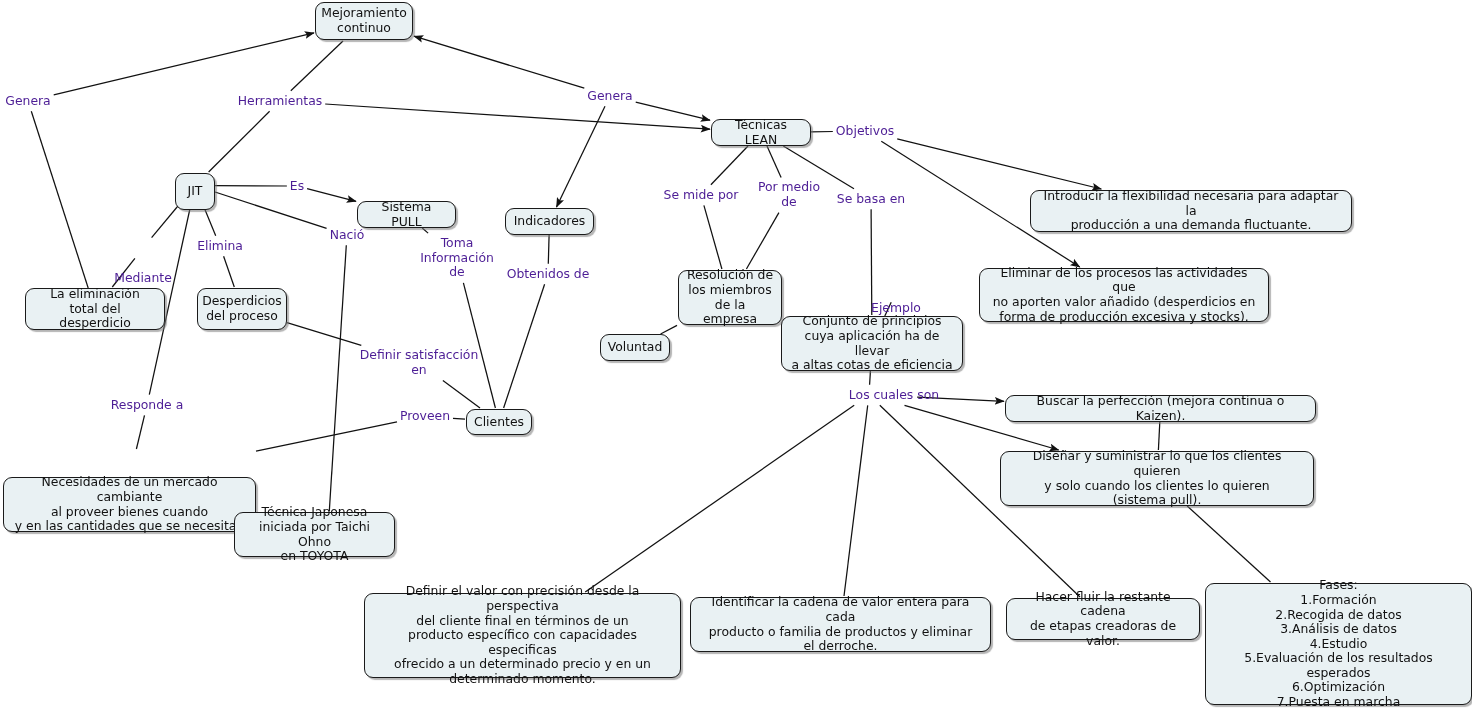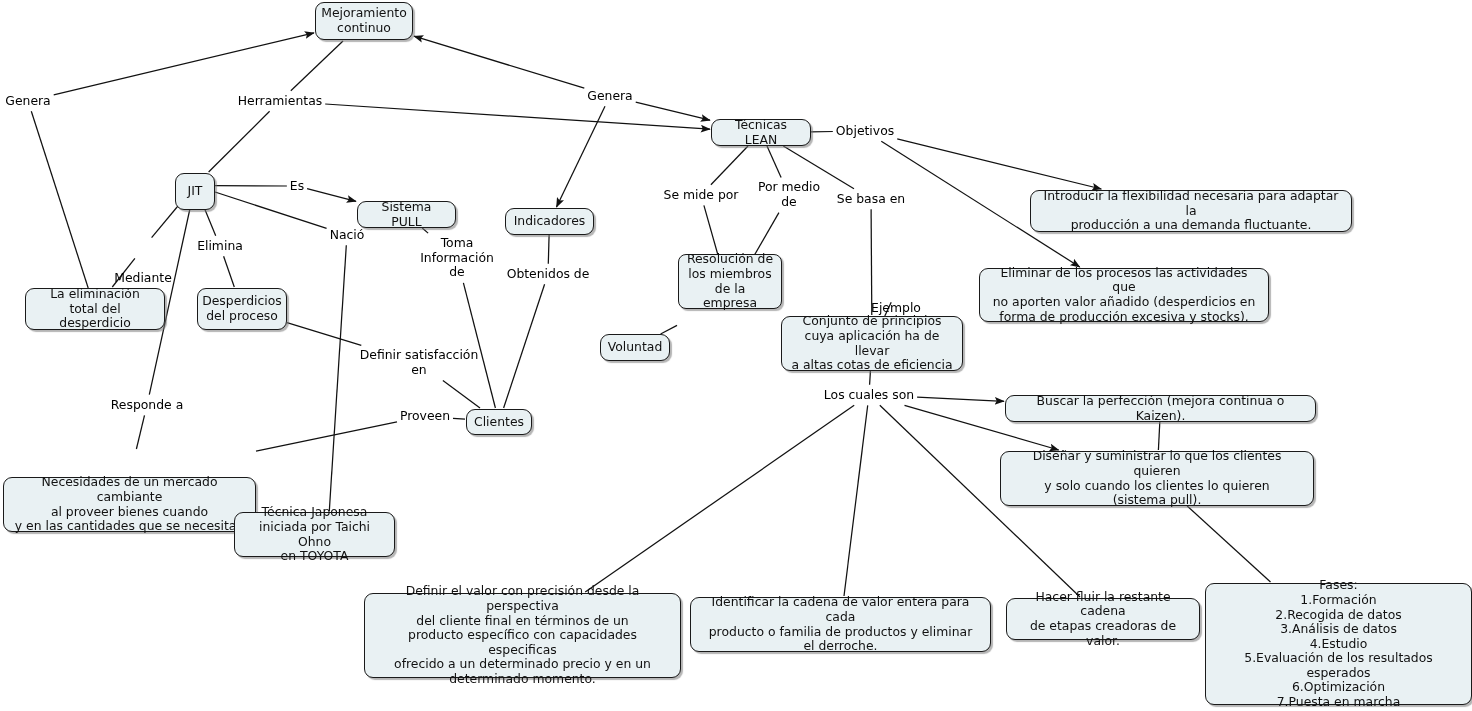--- a/index.html
+++ b/index.html
@@ -36,21 +36,21 @@
     align-items:center;
     justify-content:center;
     padding:3px 7px;
     box-shadow:2px 2px 1px rgba(120,120,120,0.55);
     white-space:pre-line;
     z-index:5;
   }
   
   .linklabel{
     position:absolute;
-    color:#000000;
+    color:#4c1d95;
     font-size:12.4px;
     line-height:14.6px;
     text-align:center;
     white-space:pre-line;
     background:transparent;
     z-index:6;
     transform:translate(-50%,-50%);
     pointer-events:none;
   }
 </style>
@@ -121,21 +121,21 @@
       <div class="node" style="left: 505px; top: 208px; width: 89px; height: 27px;">Indicadores</div>
       <div class="node" style="left: 1030px; top: 190px; width: 322px; height: 42px;">Introducir la flexibilidad necesaria para adaptar la
 producción a una demanda fluctuante.</div>
       <div class="node" style="left: 979px; top: 268px; width: 290px; height: 54px;">Eliminar de los procesos las actividades que
 no aporten valor añadido (desperdicios en
 forma de producción excesiva y stocks).</div>
       <div class="node" style="left: 25px; top: 288px; width: 140px; height: 42px;">La eliminación
 total del desperdicio</div>
       <div class="node" style="left: 197px; top: 288px; width: 90px; height: 42px;">Desperdicios
 del proceso</div>
-      <div class="node" style="left: 678px; top: 254px; width: 104px; height: 55px; border-radius: 8px;">Resolución de
+      <div class="node" style="left: 678px; top: 270px; width: 104px; height: 55px;">Resolución de
 los miembros
 de la empresa</div>
       <div class="node" style="left: 781px; top: 316px; width: 182px; height: 55px;">Conjunto de principios
 cuya aplicación ha de llevar
 a altas cotas de eficiencia</div>
       <div class="node" style="left: 600px; top: 334px; width: 70px; height: 27px;">Voluntad</div>
       <div class="node" style="left: 1005px; top: 395px; width: 311px; height: 27px;">Buscar la perfección (mejora continua o Kaizen).</div>
       <div class="node" style="left: 466px; top: 409px; width: 66px; height: 26px;">Clientes</div>
       <div class="node" style="left: 3px; top: 450px; width: 253px; height: 55px; margin-top: 27px;">Necesidades de un mercado cambiante
 al proveer bienes cuando
@@ -180,15 +180,15 @@
       <div class="linklabel" style="left: 347px; top: 235px;">Nació</div>
       <div class="linklabel" style="left: 457px; top: 258px;">Toma
 Información
 de</div>
       <div class="linklabel" style="left: 548px; top: 274px;">Obtenidos de</div>
       <div class="linklabel" style="left: 896px; top: 308px;">Ejemplo</div>
       <div class="linklabel" style="left: 419px; top: 363px;">Definir satisfacción
 en</div>
       <div class="linklabel" style="left: 147px; top: 405px;">Responde a</div>
       <div class="linklabel" style="left: 425px; top: 416px;">Proveen</div>
-      <div class="linklabel" style="left: 869px; top: 395px; text-align: center;">Los cuales son</div>
+      <div class="linklabel" style="left: 894px; top: 395px; text-align: center;">Los cuales son</div>
     </div>
 </div>
 
 </body></html>

